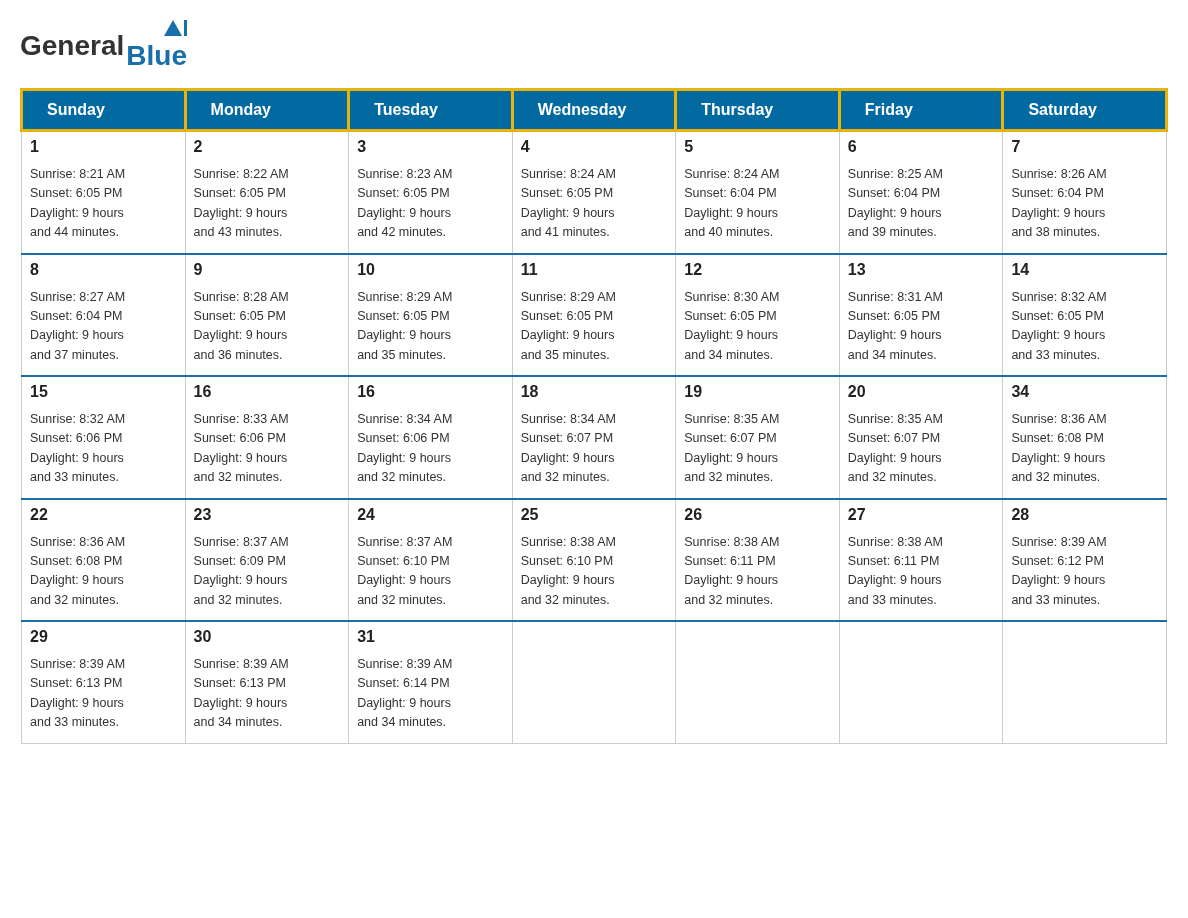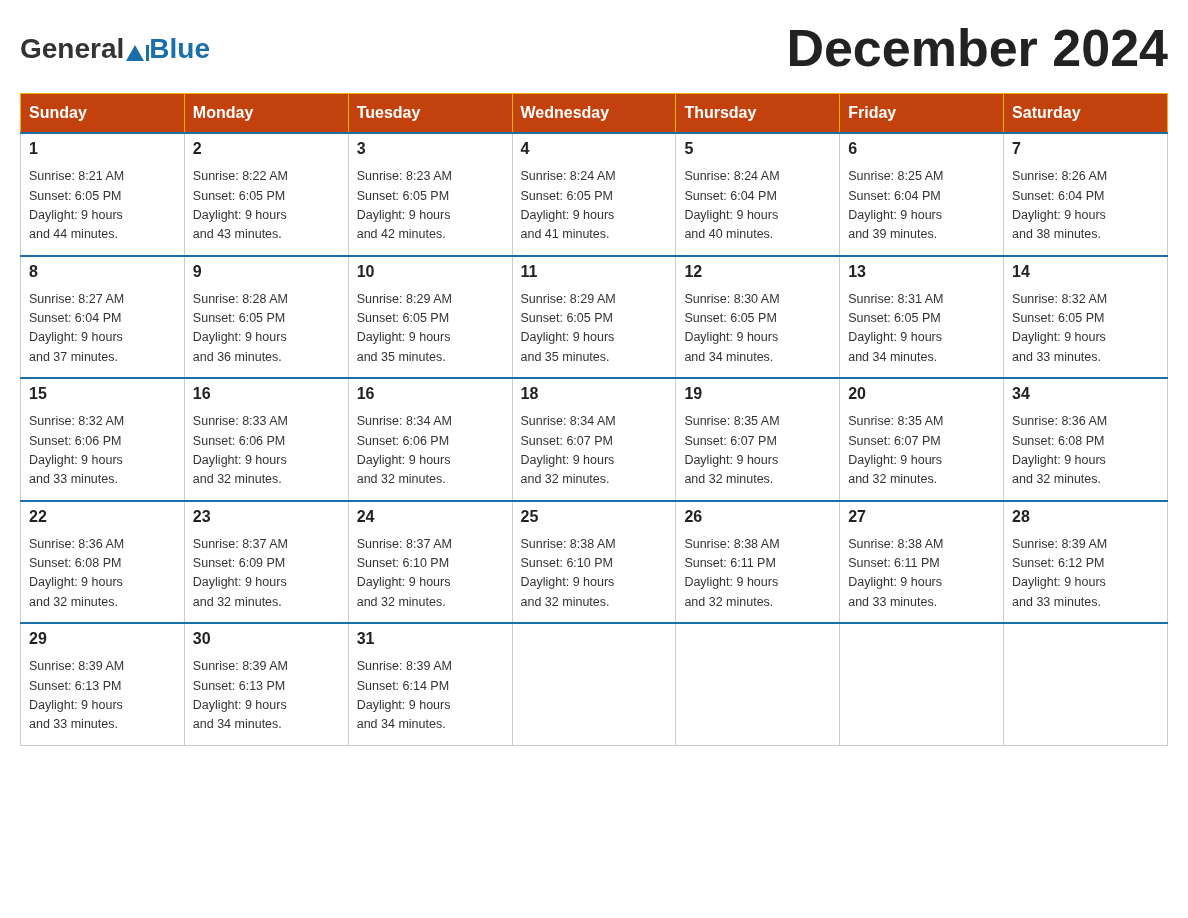--- a/index.html
+++ b/index.html
@@ -51,27 +51,27 @@
       font-size: 22px;
       color: #555;
       margin-top: 4px;
     }
     table {
       width: 100%;
       border-collapse: collapse;
       table-layout: fixed;
     }
     th {
-      background: #c2410c;
+      background: #0369a1;
       color: #fff;
       font-size: 16px;
       font-weight: bold;
-      padding: 10px 8px;
+      padding: 10px 24px;
       text-align: left;
-      border: 1px solid #eab308;
+      border: 3px solid #eab308;
     }
     td {
       vertical-align: top;
       padding: 6px 8px 10px 8px;
       border: 1px solid #ccc;
       font-size: 12.5px;
       color: #333;
       min-height: 110px;
       height: 110px;
     }
@@ -105,32 +105,31 @@
     }
   </style>
 </head>
 <body>
 
 <div class="header">
   <div class="logo">
     <div class="logo-text">
       <span class="logo-general">General</span>
       <div class="logo-blue-part">
-        <div style="display:flex;align-items:flex-end;margin-left:2px;">
+        <div style="display:flex;flex-direction:column;align-items:flex-end;margin-left:2px;">
           <div style="display:flex;align-items:center;">
             <div style="width:0;height:0;border-left:9px solid transparent;border-right:9px solid transparent;border-bottom:16px solid #1a6faa;margin-right:2px;margin-bottom:4px;"></div>
             <div style="width:3px;height:16px;background:#1a6faa;margin-bottom:4px;"></div>
           </div>
           <span class="logo-blue">Blue</span>
         </div>
       </div>
     </div>
   </div>
   <div class="title-section">
-    <div class="month-title">December 2024</div>
   </div>
 </div>
 
 <table>
   <thead>
     <tr>
     <th>Sunday</th>
         <th>Monday</th>
         <th>Tuesday</th>
         <th>Wednesday</th>

